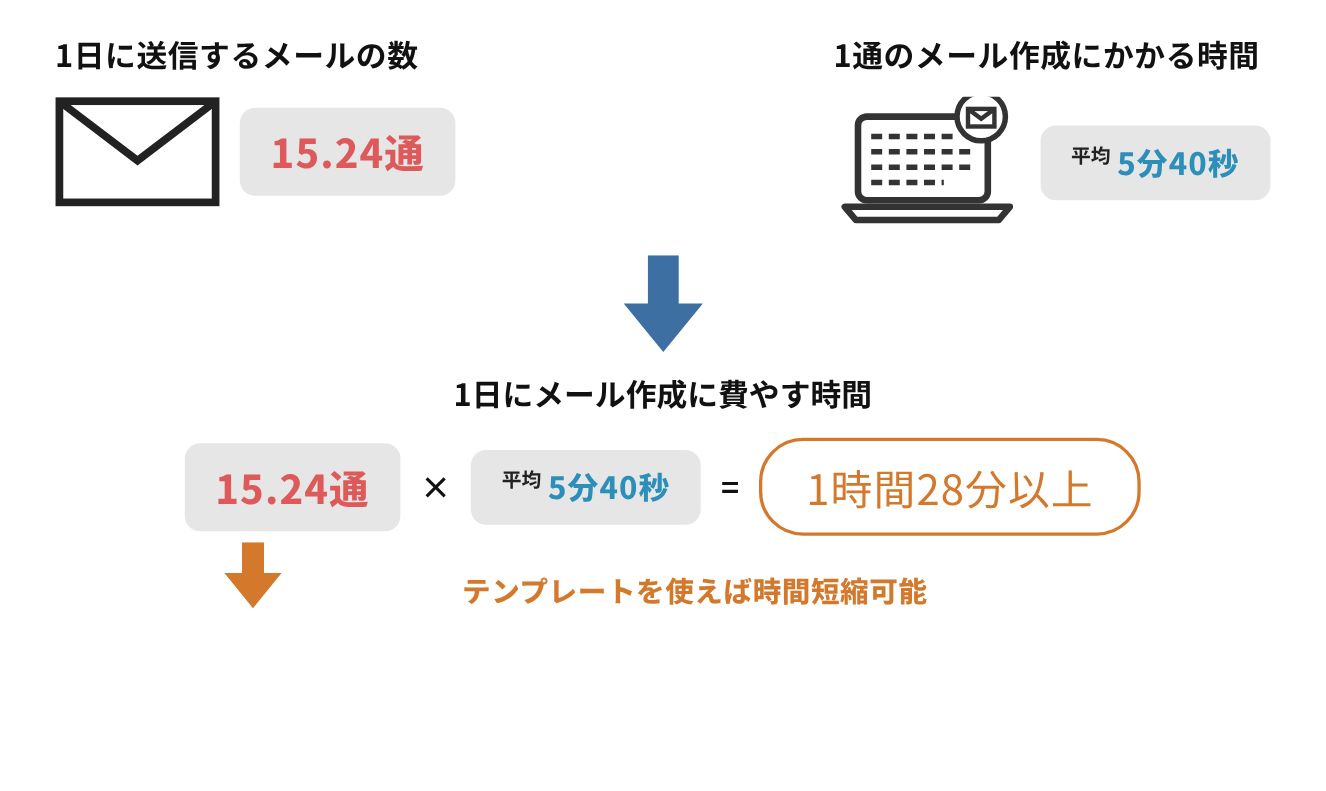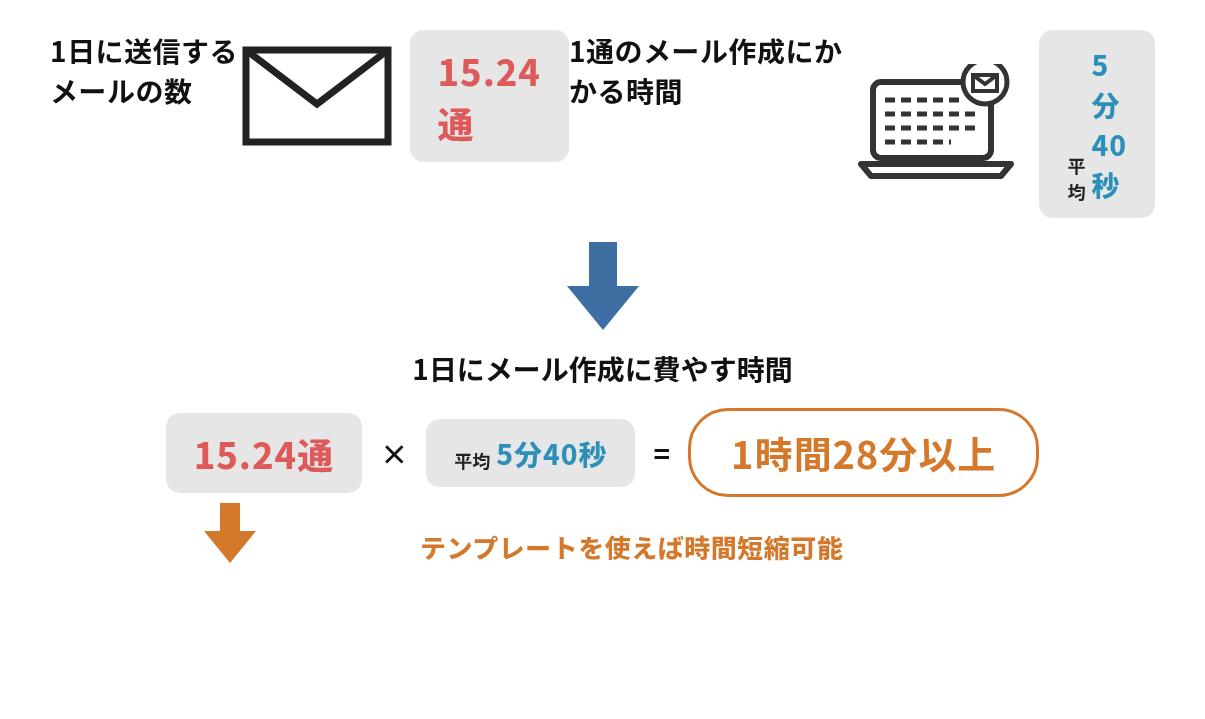--- a/index.html
+++ b/index.html
@@ -10,50 +10,50 @@
     background: #fff;
     color: #111;
     width: 1205px;
   }
   .row1 {
     display: flex;
     justify-content: space-between;
     align-items: flex-start;
     padding: 0 10px;
   }
-  .block { display: flex; flex-direction: row; }
+  .block { display: flex; flex-direction: column; }
   .heading {
     font-size: 28px;
     font-weight: 700;
     margin-bottom: 18px;
     letter-spacing: 0.5px;
   }
   .pair {
     display: flex;
     align-items: center;
     gap: 18px;
   }
   .pill {
     background: #e7e6e6;
     border-radius: 14px;
     padding: 14px 28px;
     display: inline-flex;
-    align-items: flex-end;
+    align-items: flex-start;
     gap: 6px;
     font-weight: 700;
   }
   .pill.outline {
     background: #fff;
     border: 3px solid #d4792c;
     border-radius: 40px;
     padding: 14px 40px;
   }
   .val-red { color: #de5a5a; font-size: 36px; font-weight: 800; letter-spacing: 1px; }
   .val-blue { color: #2b8fba; font-size: 28px; font-weight: 800; letter-spacing: 1px; }
-  .val-orange { color: #d4792c; font-size: 38px; font-weight: 700; letter-spacing: 1px; }
+  .val-orange { color: #d4792c; font-size: 38px; font-weight: 400; letter-spacing: 1px; }
   .prefix-sm { color: #222; font-size: 18px; font-weight: 700; }
   .arrow-down-wrap { display:flex; justify-content:center; margin: 24px 0 16px; }
   .row3-title { text-align:center; font-size: 28px; font-weight: 700; margin-bottom: 20px; }
   .row3 {
     display:flex;
     justify-content:center;
     align-items:center;
     gap: 18px;
   }
   .op { font-size: 28px; font-weight: 700; }

